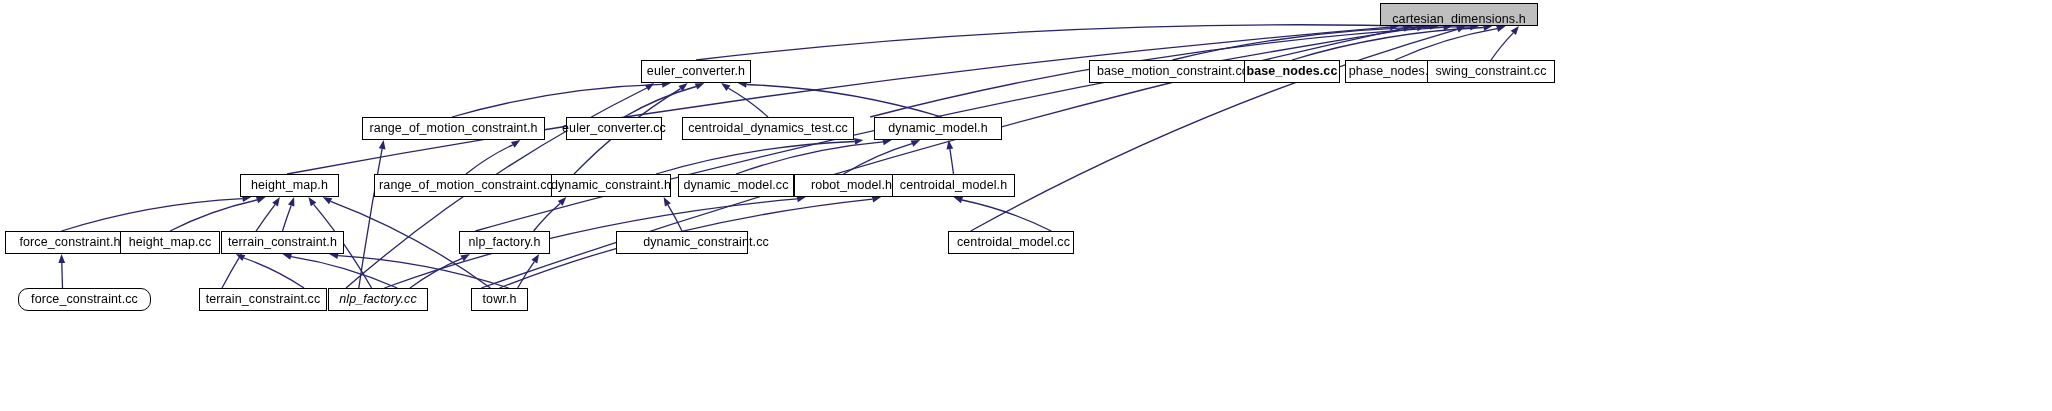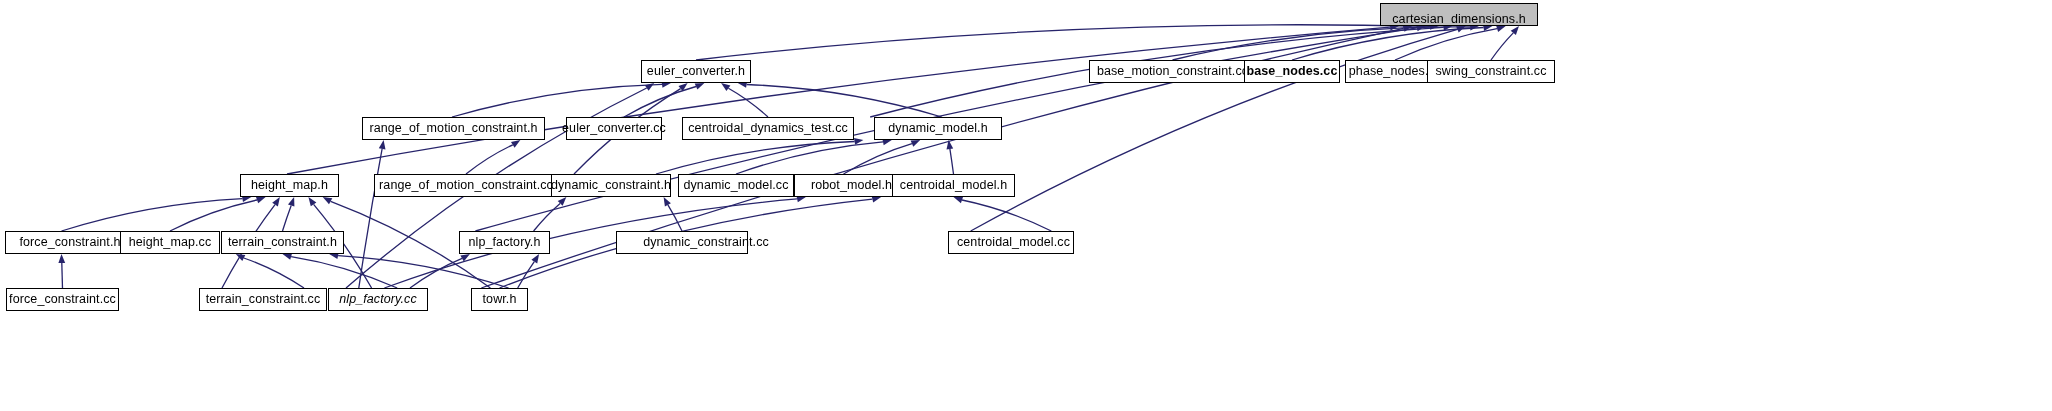--- a/index.html
+++ b/index.html
@@ -195,21 +195,21 @@
       </div>
       <div class="node" id="node-nlp_factory_h" style="left: 459px; top: 231px; width: 91px;">
         <span class="node-label">nlp_factory.h</span>
       </div>
       <div class="node" id="node-dynamic_constraint_cc" style="left: 616px; top: 231px; width: 132px; padding-left: 48px;">
         <span class="node-label">dynamic_constraint.cc</span>
       </div>
       <div class="node" id="node-centroidal_model_cc" style="left: 948px; top: 231px; width: 126px; justify-content: flex-end;">
         <span class="node-label">centroidal_model.cc</span>
       </div>
-      <div class="node" id="node-force_constraint_cc" style="left: 6px; top: 288px; width: 113px;">
+      <div class="node" id="node-force_constraint_cc" style="left: 18px; top: 288px; width: 133px; border-radius: 10px;">
         <span class="node-label">force_constraint.cc</span>
       </div>
       <div class="node" id="node-terrain_constraint_cc" style="left: 199px; top: 288px; width: 128px; align-items: center;">
         <span class="node-label">terrain_constraint.cc</span>
       </div>
       <div class="node" id="node-nlp_factory_cc" style="left: 328px; top: 288px; width: 100px; font-style: italic;">
         <span class="node-label">nlp_factory.cc</span>
       </div>
       <div class="node" id="node-towr_h" style="left: 471px; top: 288px; width: 57px;">
         <span class="node-label">towr.h</span>

